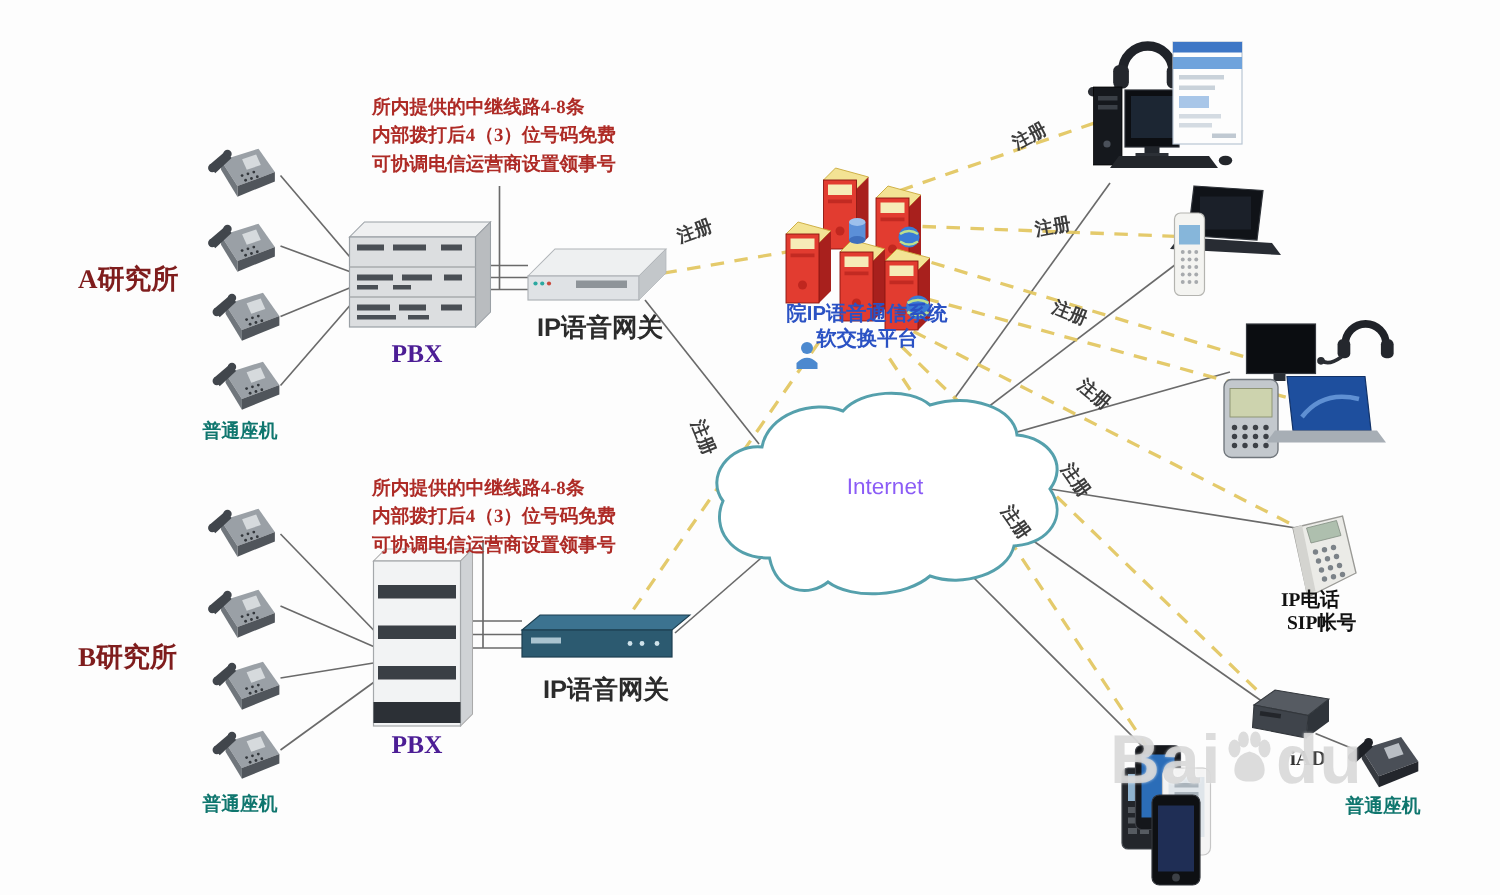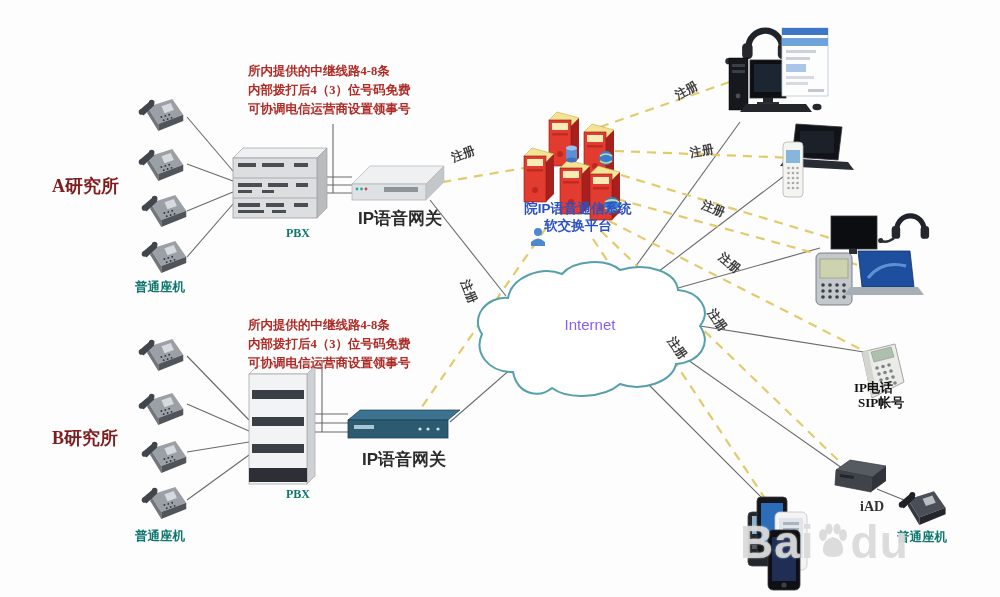--- a/index.html
+++ b/index.html
@@ -4,30 +4,30 @@
 <style>
   html,body{margin:0;padding:0;background:#ffffff;}
   #stage{position:relative;width:1000px;height:597px;background:#fdfdfd;overflow:hidden;
          font-family:"Liberation Sans",sans-serif;}
   #gfx{position:absolute;left:0;top:0;z-index:1;}
   .label{position:absolute;z-index:2;white-space:nowrap;}
   .note{color:#ae2b26;font-weight:bold;font-size:12.5px;line-height:19px;
         font-family:"Liberation Serif",serif;}
   .site-title{font-family:"Liberation Serif",serif;font-weight:bold;font-size:18px;color:#7f1d1d;}
   .caption{font-family:"Liberation Serif",serif;font-weight:bold;font-size:12.5px;color:#0f766e;}
-  .pbx-label{font-family:"Liberation Serif",serif;font-weight:bold;font-size:12px;color:#0f766e;
-             width:64px;text-align:right;}
+  .pbx-label{font-family:"Liberation Serif",serif;font-weight:bold;font-size:17px;color:#4c1d95;
+             width:64px;text-align:center;}
   .gw-label{font-weight:bold;font-size:17px;color:#2b2b2b;}
   .soft-label{width:160px;text-align:center;color:#2b52c4;font-weight:bold;font-size:13.5px;line-height:17px;}
   .inet-label{width:100px;text-align:center;font-size:15px;color:#8b5cf6;}
   .reg{font-family:"Liberation Serif",serif;font-weight:bold;font-size:12px;color:#3c3c3c;
        transform-origin:left center;}
   .ep-label{font-family:"Liberation Serif",serif;font-weight:bold;font-size:13px;color:#111;line-height:15px;}
   .iad-label{font-family:"Liberation Serif",serif;font-size:14px;color:#333;font-weight:bold;}
-  .watermark{position:absolute;left:740px;top:516px;z-index:3;pointer-events:none;}
+  .watermark{position:absolute;left:740px;top:480px;z-index:3;pointer-events:none;}
   .wm-row1{display:flex;align-items:center;height:52px;}
   .wm-brand{font-weight:bold;font-size:46px;color:rgba(214,214,214,0.85);letter-spacing:1px;
             text-shadow:0 0 2px rgba(255,255,255,0.7);}
   .wm-cn{font-weight:bold;font-size:34px;color:rgba(228,110,100,0.8);margin-left:4px;}
   .wm-url{font-weight:bold;font-size:24px;color:rgba(216,216,216,0.95);margin-top:4px;letter-spacing:1px;}
 </style>
 </head>
 <body>
 
 <div id="stage">
@@ -379,21 +379,21 @@
 
   <div class="label reg" style="left:452px;top:150px;transform:rotate(-20deg);">注册</div>
   <div class="label reg" style="left:676px;top:88px;transform:rotate(-28deg);">注册</div>
   <div class="label reg" style="left:690px;top:145px;transform:rotate(-10deg);">注册</div>
   <div class="label reg" style="left:702px;top:196px;transform:rotate(22deg);">注册</div>
   <div class="label reg" style="left:720px;top:247px;transform:rotate(40deg);">注册</div>
   <div class="label reg" style="left:464px;top:272px;transform:rotate(68deg);">注册</div>
   <div class="label reg" style="left:710px;top:302px;transform:rotate(55deg);">注册</div>
   <div class="label reg" style="left:670px;top:330px;transform:rotate(55deg);">注册</div>
 
-  <div class="label ep-label" style="left:854px;top:380px;">
+  <div class="label ep-label" style="left:854px;top:392px;">
     <div>IP电话</div>
     <div style="margin-left:4px;text-align:center;">SIP帐号</div>
   </div>
 
   <div class="label iad-label" style="left:860px;top:499px;">iAD</div>
 
   <div class="label caption" style="left:897px;top:529px;">普通座机</div>
 
   <div class="watermark">
     <div class="wm-row1">

